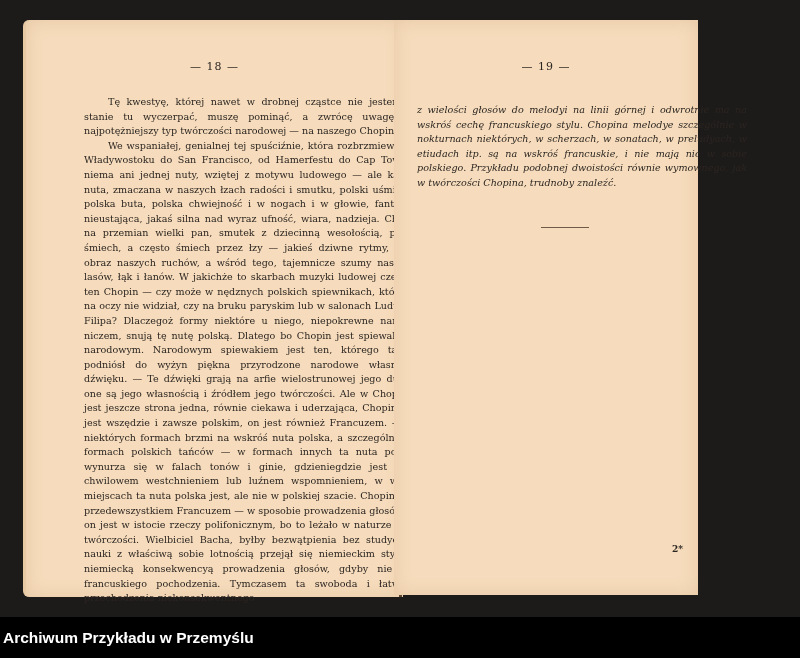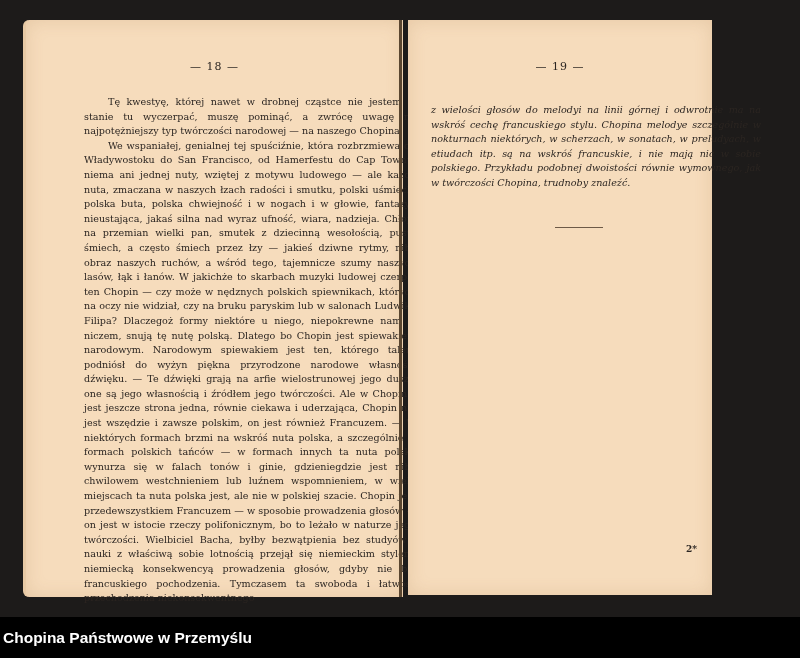--- a/index.html
+++ b/index.html
@@ -1,20 +1,20 @@
 <!DOCTYPE html>
 <html><head>
 <meta charset="utf-8">
 <style>
   html, body { margin:0; padding:0; }
   body { width:800px; height:658px; background:#000; position:relative; overflow:hidden; font-family:"DejaVu Serif", serif; }
   .scan { position:absolute; left:0; top:0; width:800px; height:617px; background:#1d1b1a;padding-left:47px; }
   .page { position:absolute; background:#f6dcbc; box-shadow: inset 0 0 18px rgba(160,110,60,0.18); }
   .page.left { left:23px; top:20px; width:377px; height:577px; border-radius:6px 0 0 6px; border-left:3px solid #e7c9a4; }
-  .page.right { left:408px; top:20px; width:304px; height:575px; }
+  .page.right { left:394px; top:20px; width:304px; height:575px; }
   .gutter { position:absolute; left:399px; top:20px; width:3px; height:577px; background:#5a4630; }
   .pnum { position:absolute; top:40px; width:100%; text-align:center; font-size:11px; color:#2b2521; letter-spacing:1px; }
   .text { position:absolute; font-size:9.6px; line-height:14.6px; color:#2b2521; text-align:justify; }
   .page.left .text { left:58px; top:75px; width:332px; }
   .page.right .text { left:23px; top:83px; width:330px;font-style:italic; }
   .text p { margin:0; text-indent:24px; }
   .text p.noind { text-indent:0; }
   .rule { position:absolute; left:147px; top:207px; width:48px; border-top:1px solid #6d5a47; }
   .sig { position:absolute; left:278px; top:524px; font-size:9px; font-weight:bold; color:#2b2521; }
   .footer { position:absolute; left:0; top:617px; width:800px; height:41px; background:#000; }
@@ -36,14 +36,14 @@
     <div class="pnum">— 19 —</div>
     <div class="text">
       <p class="noind">z wielości głosów do melodyi na linii górnej i odwrotnie ma na wskróś cechę francuskiego stylu. Chopina melodye szczególnie w nokturnach niektórych, w scherzach, w sonatach, w preludyach, w etiudach itp. są na wskróś francuskie, i nie mają nic w sobie polskiego. Przykładu podobnej dwoistości równie wymownego, jak w twórczości Chopina, trudnoby znaleźć.</p>
     </div>
     <div class="rule"></div>
     <div class="sig">2*</div>
   </div>
 </div>
 
 <div class="footer">
-  <span>Chopina Państwowe w Przemyślu</span>
+  <span>Archiwum Przykładu w Przemyślu</span>
 </div>
 
 </body></html>

